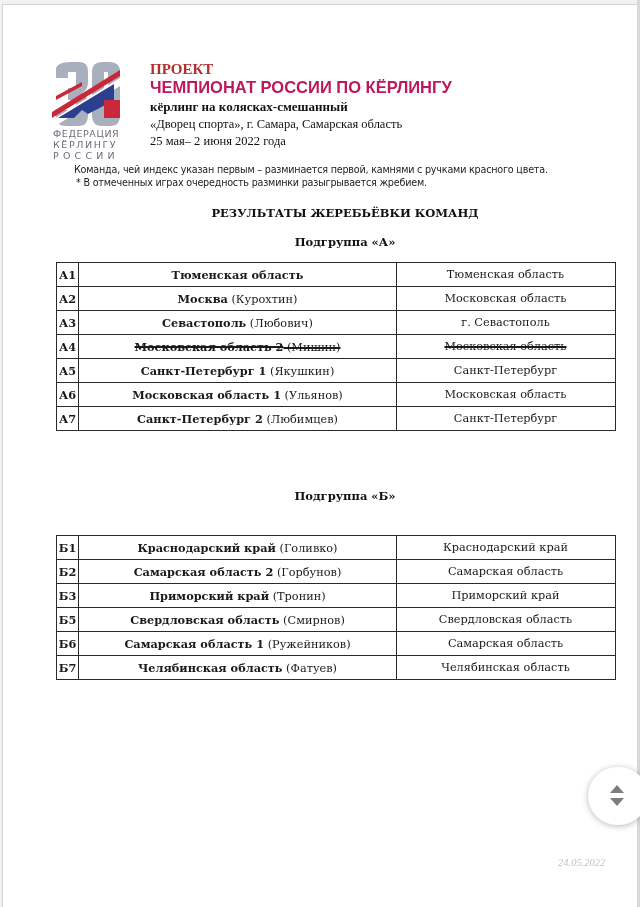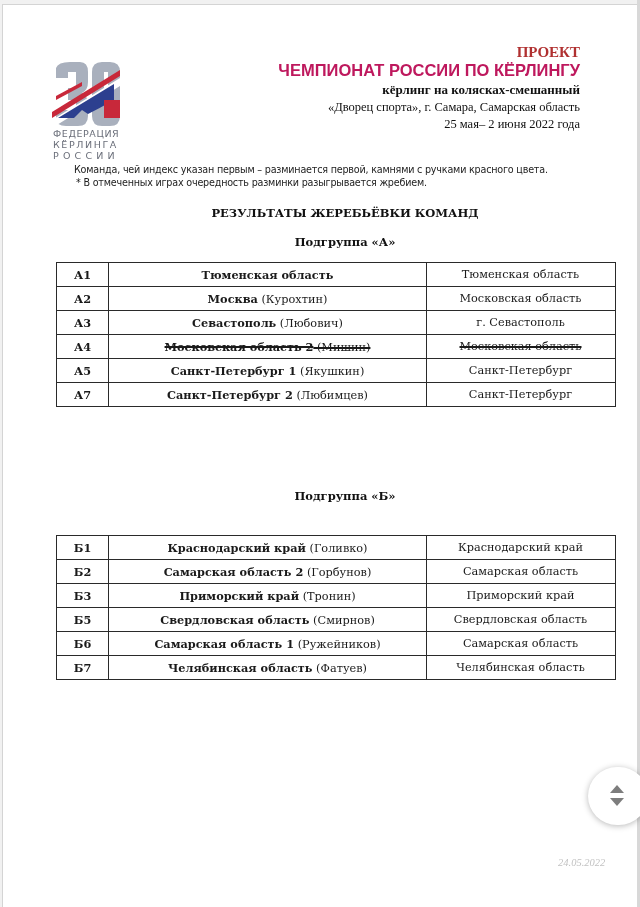--- a/index.html
+++ b/index.html
@@ -18,42 +18,42 @@
   .logo svg { display: block; }
   .logo-text {
     position: absolute; left: 53px; top: 128px; width: 72px;
     font-family: "DejaVu Sans", sans-serif; font-size: 9.5px; color: #6b6f7a; line-height: 11px;
   }
   .logo-text div { white-space: nowrap; }
   .lt1 { letter-spacing: 0.6px; }
   .lt2 { letter-spacing: 1.6px; }
   .lt3 { letter-spacing: 4.2px; }
 
-  .hdr { position: absolute; left: 150px; width: 430px; text-align: right; white-space: nowrap; }
+  .hdr { position: absolute; left: 150px; width: 430px; text-align: left; white-space: nowrap; margin-top: 17px; }
   .h-project { top: 44px; font-family: "Liberation Serif", serif; font-weight: bold; font-size: 15px; color: #b03030; }
   .h-title { top: 61px; font-family: Liberation Sans, sans-serif; font-weight: bold; font-size: 16.5px; color: #be185d; }
   .h-sub { top: 82px; font-family: "Liberation Serif", serif; font-weight: bold; font-size: 13px; color: #111; }
   .h-venue { top: 100px; font-family: "Liberation Serif", serif; font-size: 12.5px; color: #111; }
   .h-dates { top: 117px; font-family: "Liberation Serif", serif; font-size: 12.5px; color: #111; }
 
   .note { position: absolute; left: 60px; font-family: "DejaVu Sans", sans-serif; font-size: 9.6px; color: #222; white-space: nowrap; letter-spacing: -0.2px; padding-left: 14px; }
   .note1 { top: 164px; }
   .note2 { top: 177px; left: 62px; }
 
   .sec-title { position: absolute; left: 150px; width: 390px; text-align: center; font-family: "DejaVu Serif", serif; font-weight: bold; font-size: 11.5px; color: #111; white-space: nowrap; }
   .results-title { top: 206px; }
   .group-a-title { top: 235px; }
   .group-b-title { top: 465px; margin-top: 24px; }
 
   table.draw {
     position: absolute; left: 56px; width: 560px; border-collapse: collapse;
     font-family: "DejaVu Serif", serif; font-size: 11.3px; color: #1a1a1a;
   }
   table.draw td { border: 1.6px solid #2a2a2a; height: 23px; padding: 0 6px; white-space: nowrap; text-align: center; }
-  table.draw td.idx { width: 19px; text-align: center; font-weight: bold; padding: 0 16px; }
+  table.draw td.idx { width: 19px; text-align: center; font-weight: bold; padding: 0 1px; }
   table.draw td.team { width: 305px; }
   table.draw td.region { padding-left: 5px; }
   .team-name { font-weight: bold; }
   .player { font-weight: normal; }
   .struck { text-decoration: line-through; text-decoration-thickness: 1.5px; }
   #table-a { top: 262px; }
   #table-b { top: 491px; margin-top: 44px; }
 
   .page-date { position: absolute; left: 558px; top: 857px; font-family: "Liberation Serif", serif; font-style: italic; font-size: 10.5px; color: #c2c2c2; }
 
@@ -78,21 +78,21 @@
     <path d="M40 12 Q40 2 50 2 L58 2 Q68 2 68 12 L68 56 Q68 66 58 66 L50 66 Q40 66 40 56 Z M52 12 L52 56 L56 56 L56 12 Z" fill="#a9b0bd"></path>
     <path d="M0 60 L68 18 L68 26 L0 68 Z" fill="#ffffff"></path>
     <path d="M0 52 L68 10 L68 16 L0 58 Z" fill="#c8283a"></path>
     <path d="M6 58 L62 24 L62 40 Q48 48 36 54 L30 50 L22 58 Z" fill="#2c3f8f"></path>
     <path d="M4 36 L30 22 L30 26 L4 40 Z" fill="#c8283a"></path>
     <rect x="52" y="40" width="16" height="18" fill="#c8283a"></rect>
   </svg>
 </div>
 <div class="logo-text">
   <div class="lt1">ФЕДЕРАЦИЯ</div>
-  <div class="lt2">КЁРЛИНГА</div>
+  <div class="lt2">КЁРЛИНГУ</div>
   <div class="lt3">РОССИИ</div>
 </div>
 
 <div class="hdr h-project">ПРОЕКТ</div>
 <div class="hdr h-title">ЧЕМПИОНАТ РОССИИ ПО КЁРЛИНГУ</div>
 <div class="hdr h-sub">кёрлинг на колясках-смешанный</div>
 <div class="hdr h-venue">«Дворец спорта», г. Самара, Самарская область</div>
 <div class="hdr h-dates">25 мая– 2 июня 2022 года</div>
 
 <div class="note note1">Команда, чей индекс указан первым – разминается первой, камнями с ручками красного цвета.</div>
@@ -121,20 +121,25 @@
       </tr>
       <tr>
         <td class="idx">А4</td>
         <td class="team"><span class="team-name struck">Московская область 2</span><span class="player struck"> (Мишин)</span></td>
         <td class="region struck">Московская область</td>
       </tr>
       <tr>
         <td class="idx">А5</td>
         <td class="team"><span class="team-name">Санкт-Петербург 1</span><span class="player"> (Якушкин)</span></td>
         <td class="region">Санкт-Петербург</td>
+      </tr>
+      <tr>
+        <td class="idx">А6</td>
+        <td class="team"><span class="team-name">Московская область 1</span><span class="player"> (Ульянов)</span></td>
+        <td class="region">Московская область</td>
       </tr>
       <tr>
         <td class="idx">А7</td>
         <td class="team"><span class="team-name">Санкт-Петербург 2</span><span class="player"> (Любимцев)</span></td>
         <td class="region">Санкт-Петербург</td>
       </tr>
     </tbody>
   </table>
 <table class="draw" id="table-b">
     <tbody>

